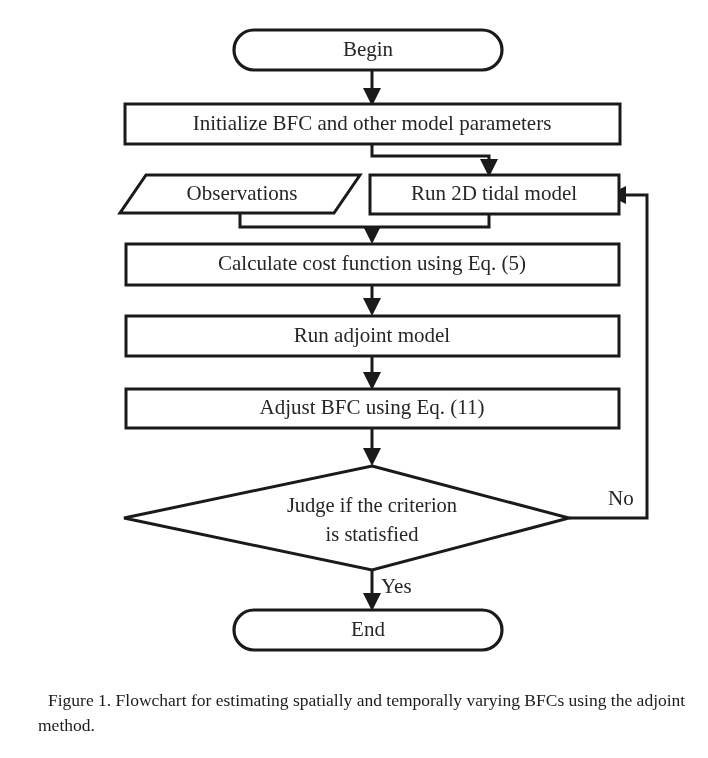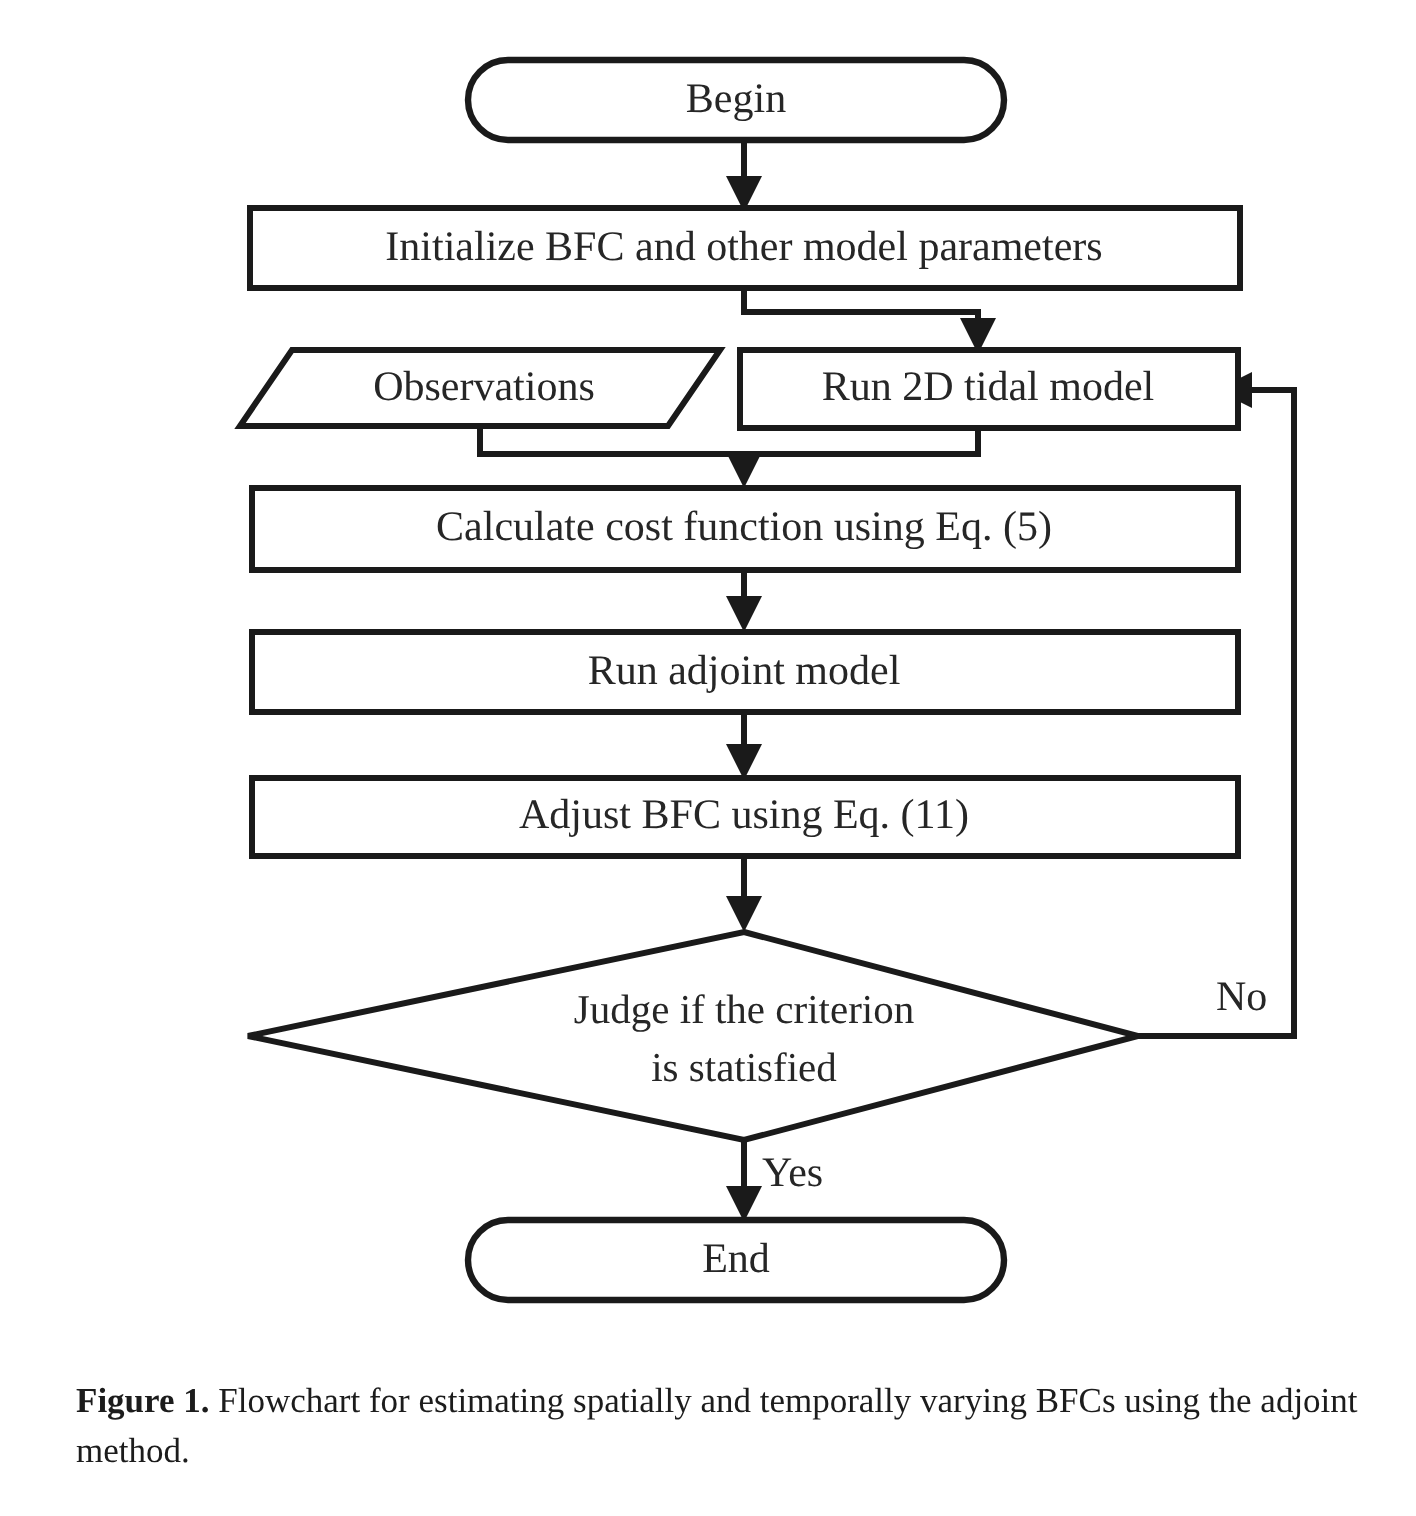--- a/index.html
+++ b/index.html
@@ -86,21 +86,22 @@
     left: 26px;
     top: 688px;
     width: 660px;
     font-family: "Liberation Serif", "DejaVu Serif", serif;
     font-size: 17.5px;
     line-height: 1.42;
     color: #1c1c1c;
     text-align: left;
   }
   #caption .cap-label {
-    font-weight: bold;
+    font-weight: normal;
+    margin-left: 10px;
   }
   #caption .cap-body {
     font-weight: normal;
   }
 </style>
 </head>
 <body>
 
 <div id="figure-root">
 

